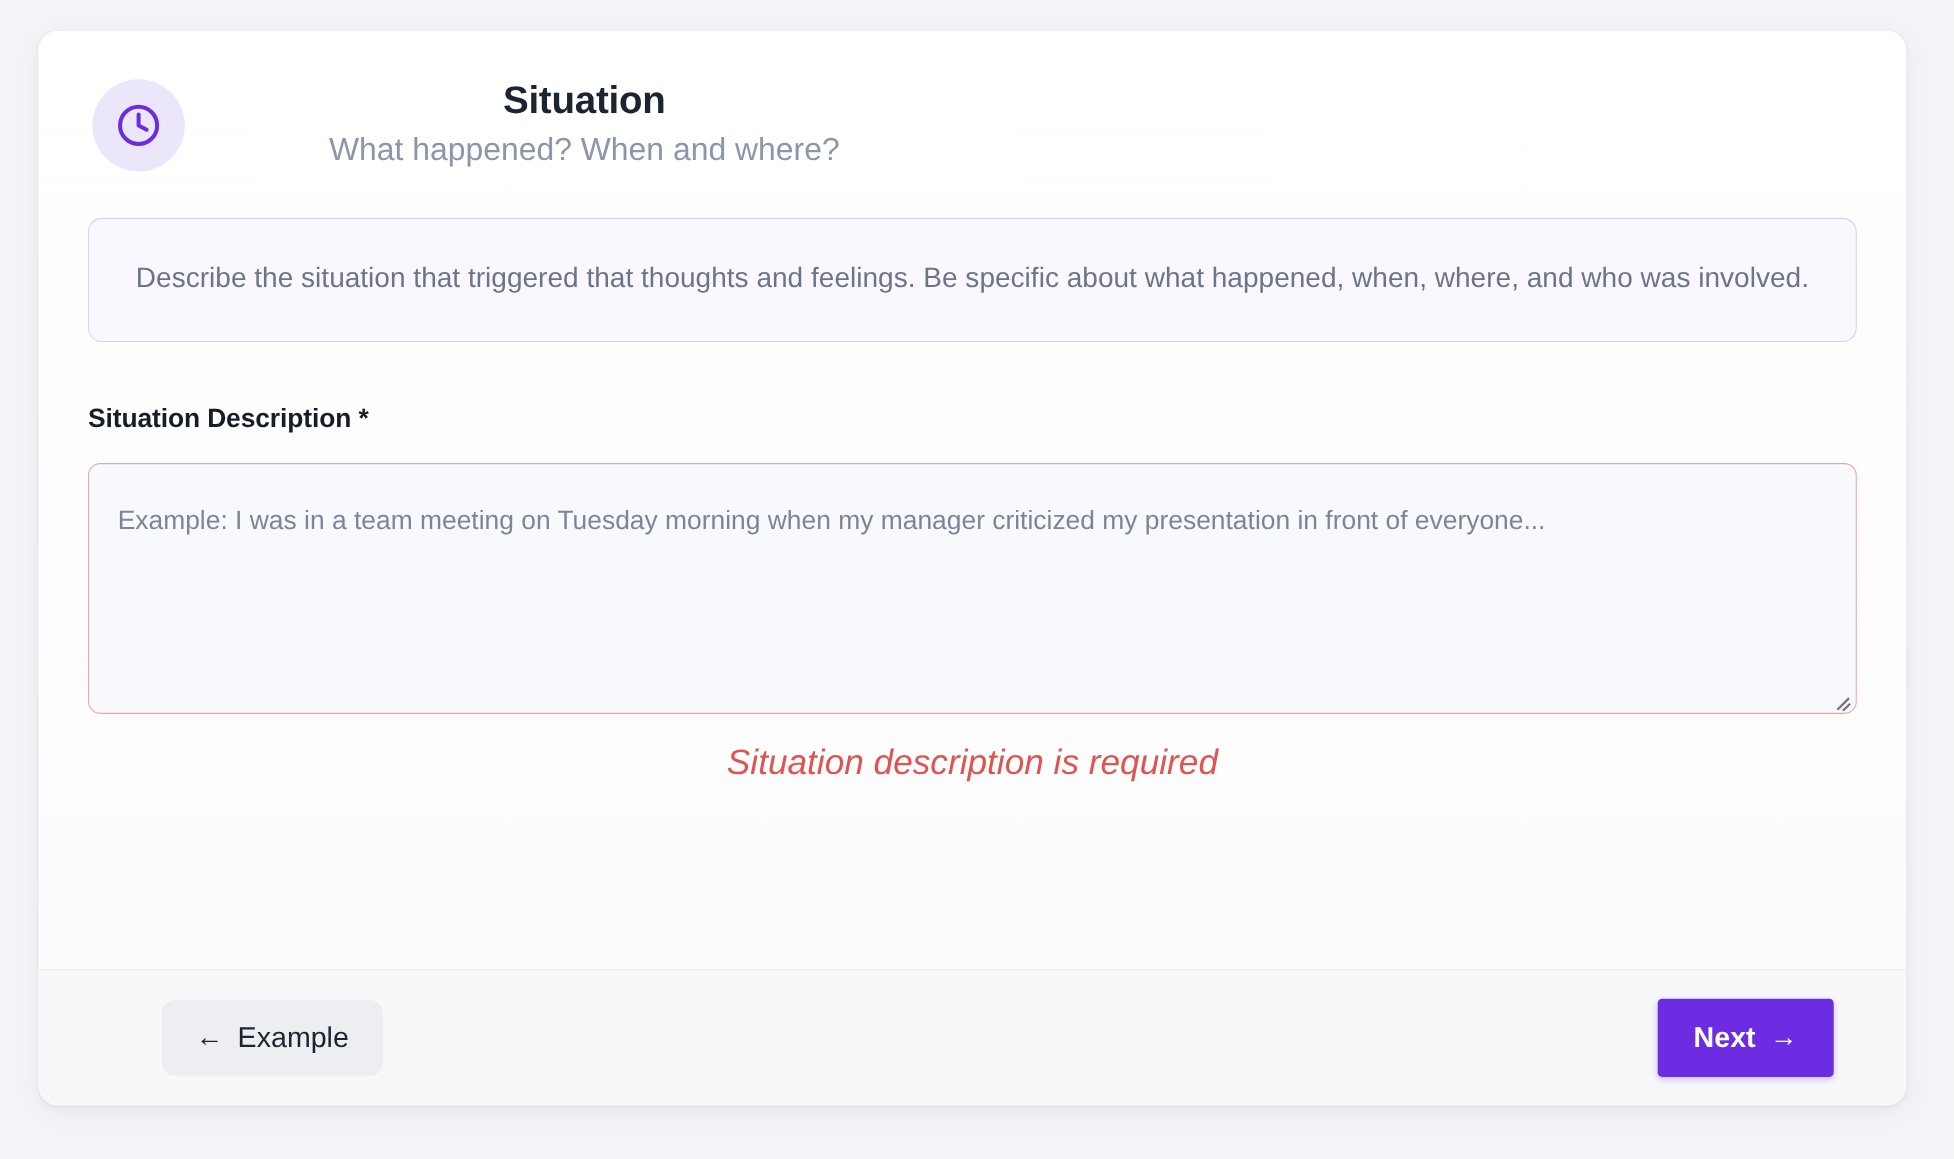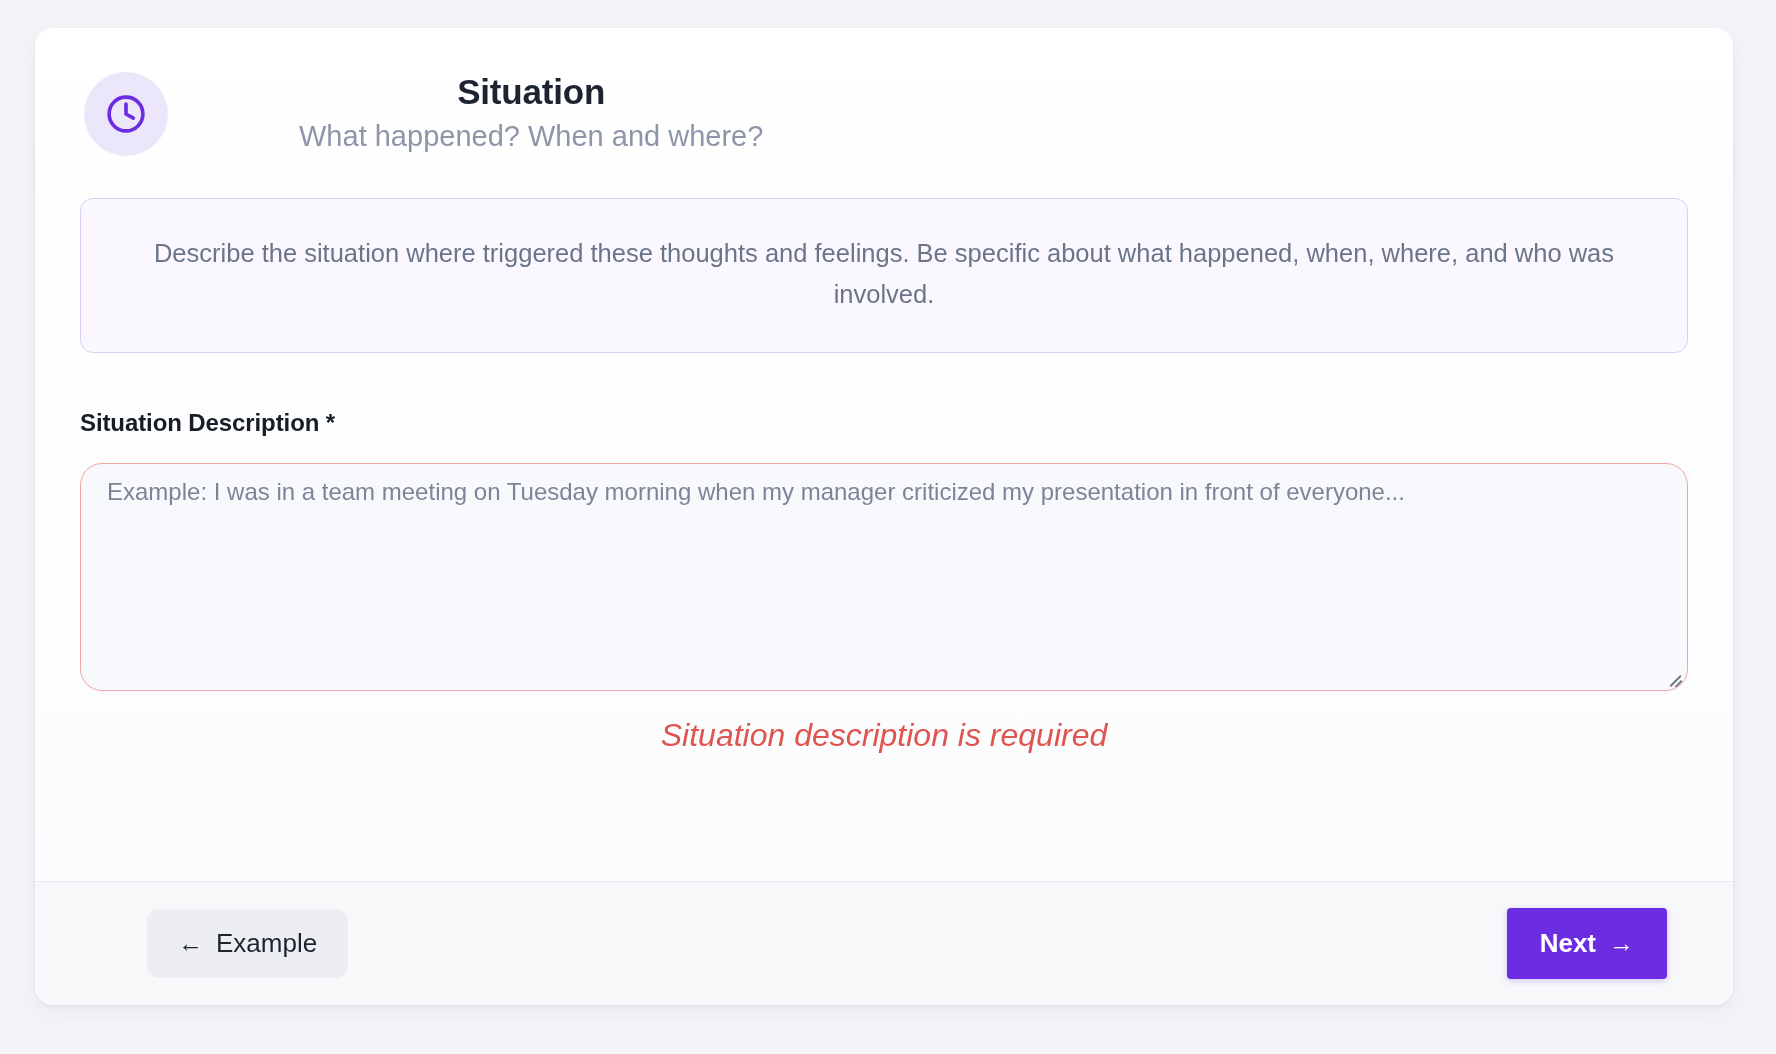--- a/index.html
+++ b/index.html
@@ -110,23 +110,23 @@
     font-weight: 700;
     color: #161d26;
     letter-spacing: -0.1px;
   }
 
   .textarea-box {
     position: relative;
     margin-top: 26px;
     height: 228px;
     border: 1.5px solid #f0a7a4;
-    border-radius: 22px;
+    border-radius: 11px;
     background: #f8f9fc;
-    padding: 10px 26px;
+    padding: 34px 26px;
     overflow: hidden;
   }
   .textarea-placeholder {
     font-size: 24px;
     line-height: 1.52;
     color: #7c8597;
     font-weight: 400;
     margin: 0;
   }
   .resize-grip {
@@ -225,21 +225,21 @@
             </svg>
           </span>
         </div>
         <div class="header-text">
           <div class="step-title">Situation</div>
           <div class="step-subtitle">What happened? When and where?</div>
         </div>
       </div>
 
       <div class="instruction-box">
-        <p class="instruction-text">Describe the situation where triggered these thoughts and feelings. Be specific about what happened, when, where, and who was involved.</p>
+        <p class="instruction-text">Describe the situation that triggered that thoughts and feelings. Be specific about what happened, when, where, and who was involved.</p>
       </div>
 
       <div class="field-label">Situation Description *</div>
 
       <div class="textarea-box">
         <p class="textarea-placeholder">Example: I was in a team meeting on Tuesday morning when my manager criticized my presentation in front of everyone...</p>
         <span class="resize-grip"></span>
       </div>
 
       <div class="error-text">Situation description is required</div>

